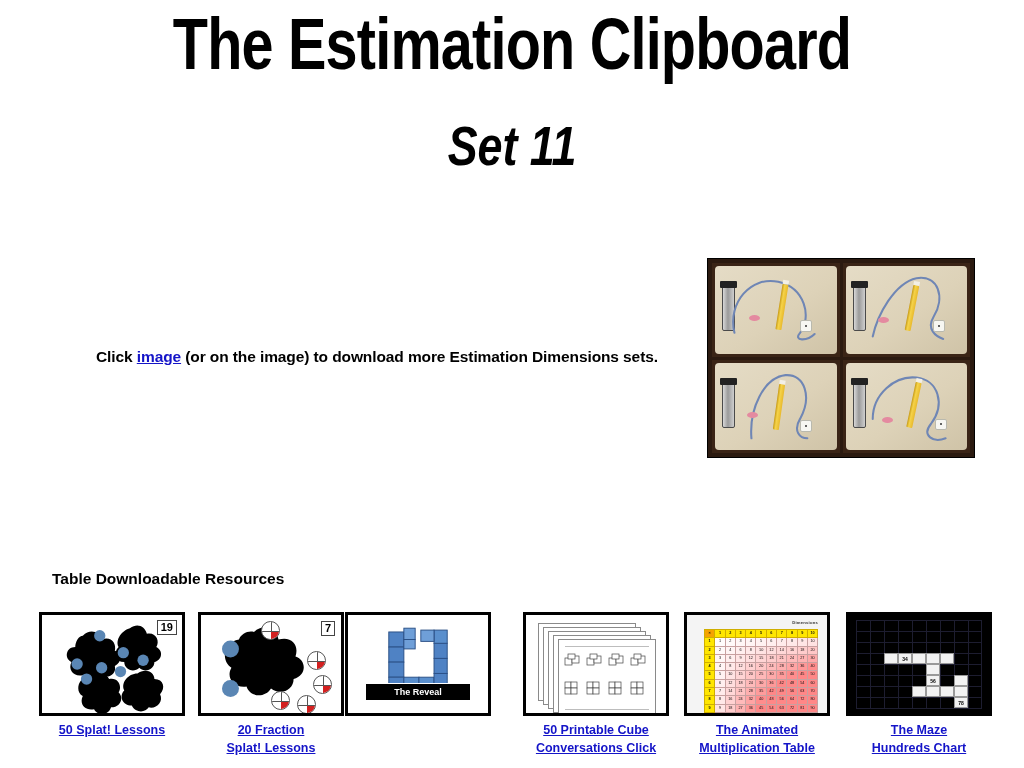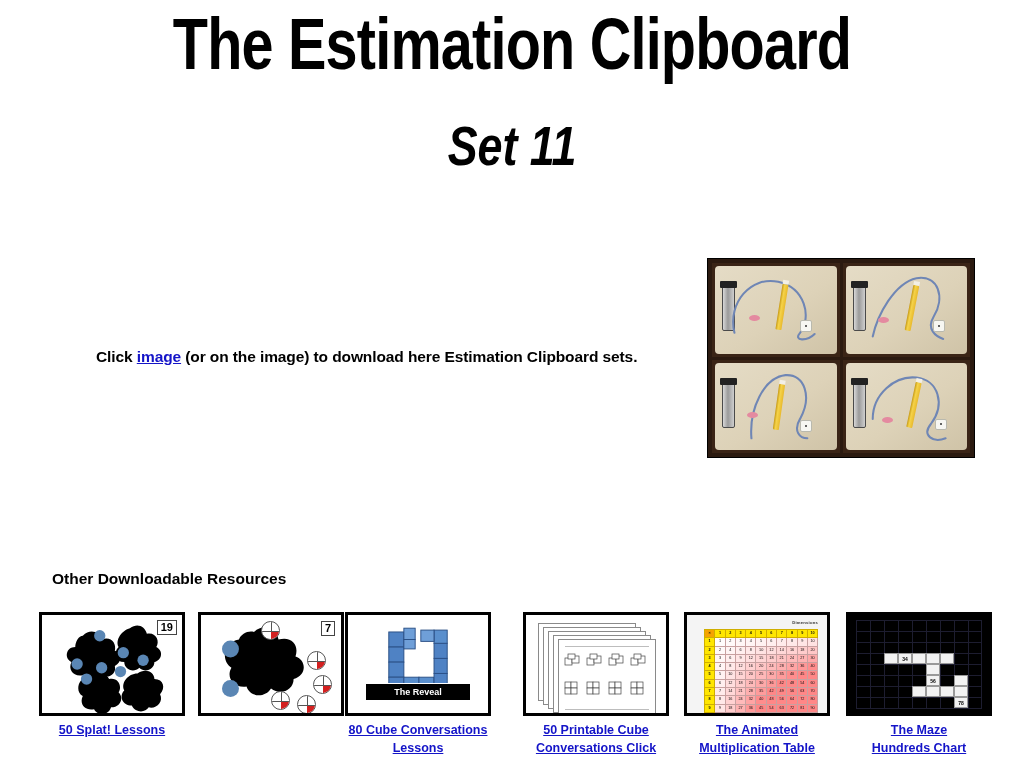--- a/index.html
+++ b/index.html
@@ -327,21 +327,21 @@
   }
 </style>
 </head>
 <body>
 
 <div id="title-block">
   <div id="main-title">The Estimation Clipboard</div>
   <div id="subtitle">Set 11</div>
 </div>
 
-<div id="download-line"><span>Click </span><span class="link">image</span><span> (or on the image) to download here Estimation Clipboard sets.</span></div>
+<div id="download-line"><span>Click </span><span class="link">image</span><span> (or on the image) to download more Estimation Dimensions sets.</span></div>
 
 <div id="clipboard-image">
   <div class="cb-grid">
 
     <div class="cb-cell">
       <div class="cb-board">
         <div class="cb-clip"></div>
         <svg class="cb-string" viewBox="0 0 100 70" preserveAspectRatio="none">
           <path d="M16 55 C 10 30, 30 8, 52 13 C 74 18, 80 42, 70 55 C 64 62, 76 62, 82 56" fill="none" stroke="#6f86b5" stroke-width="1.7" stroke-linecap="round"></path>
         </svg>
@@ -383,21 +383,21 @@
         </svg>
         <div class="cb-pencil" style="left:54%; top:22%; transform:rotate(12deg);"></div>
         <div class="cb-eraser" style="left:30%; top:62%;"></div>
         <div class="cb-die" style="left:74%; top:64%;"></div>
       </div>
     </div>
 
   </div>
 </div>
 
-<div id="resources-heading">Other Downloadable Resources</div>
+<div id="resources-heading">Table Downloadable Resources</div>
 
 <div id="resources-row">
 
   <div class="res-card" style="left:39px;">
     <div class="res-thumb">
       <div class="badge" style="right:5px; top:5px;">19</div>
       <svg viewBox="0 0 146 104" width="140" height="98" style="position:absolute;left:0;top:0;">
         <path fill="#000" d="M42 22 c8-8 18-4 20 4 c10-4 16 4 14 12 c8 2 8 12 0 16 c2 8-6 14-14 10 c-4 8-16 8-20 0 c-10 2-16-6-12-14 c-8-4-6-16 4-16 c0-6 4-12 8-12z"></path>
         <path fill="#000" d="M92 14 c8-6 16-2 18 6 c10-2 14 8 10 14 c8 4 6 14-2 16 c0 8-10 12-16 6 c-6 6-16 2-16-6 c-10 0-12-10-6-16 c-4-8 4-18 12-20z"></path>
         <path fill="#000" d="M48 64 c8-8 18-4 22 4 c10-2 14 8 10 14 c6 6 2 16-8 16 c-2 8-14 10-18 2 c-10 2-16-6-12-14 c-8-4-6-18 6-22z"></path>
@@ -433,20 +433,24 @@
       <div class="fraccircle" style="left:112px; top:60px;">
           <i style="right:0;top:50%;width:50%;height:50%;"></i>
         </div>
       <div class="fraccircle" style="left:70px; top:76px;">
           <i style="right:0;top:50%;width:50%;height:50%;"></i>
         </div>
       <div class="fraccircle" style="left:96px; top:80px;">
           <i style="right:0;top:50%;width:50%;height:50%;"></i>
         </div>
     </div>
+    <div class="res-label">
+      <span>20 Fraction </span><br>
+      <span>Splat! Lessons</span>
+    </div>
   </div>
 
   <div class="res-card" style="left:345px;">
     <div class="res-thumb">
       <svg viewBox="0 0 146 104" width="140" height="98" style="position:absolute;left:0;top:0;">
         <g stroke="#2a4f85" stroke-width="1">
           <rect x="42" y="18" width="16" height="16" fill="#4f82c4"></rect>
           <rect x="58" y="14" width="12" height="12" fill="#6f9fd8"></rect>
           <rect x="42" y="34" width="16" height="16" fill="#4f82c4"></rect>
           <rect x="42" y="50" width="16" height="16" fill="#4f82c4"></rect>
@@ -455,24 +459,20 @@
           <rect x="74" y="66" width="16" height="14" fill="#5a8fcd"></rect>
           <rect x="90" y="62" width="14" height="14" fill="#4f82c4"></rect>
           <rect x="90" y="46" width="14" height="16" fill="#4f82c4"></rect>
           <rect x="90" y="30" width="14" height="16" fill="#4f82c4"></rect>
           <rect x="90" y="16" width="14" height="14" fill="#5a8fcd"></rect>
           <rect x="76" y="16" width="14" height="12" fill="#6f9fd8"></rect>
           <rect x="58" y="26" width="12" height="10" fill="#6f9fd8"></rect>
         </g>
       </svg>
       <div class="reveal-bar">The Reveal</div>
-    </div>
-    <div class="res-label">
-      <span>80 Cube Conversations</span><br>
-      <span>Lessons</span>
     </div>
   </div>
 
   <div class="res-card" style="left:523px;">
     <div class="res-thumb">
       <div class="sheet" style="left:12px; top:8px; width:96px; height:76px;"></div>
       <div class="sheet" style="left:17px; top:12px; width:96px; height:76px;"></div>
       <div class="sheet" style="left:22px; top:16px; width:96px; height:76px;"></div>
       <div class="sheet" style="left:27px; top:20px; width:96px; height:76px;"></div>
       <div class="sheet" style="left:32px; top:24px; width:96px; height:76px;">

